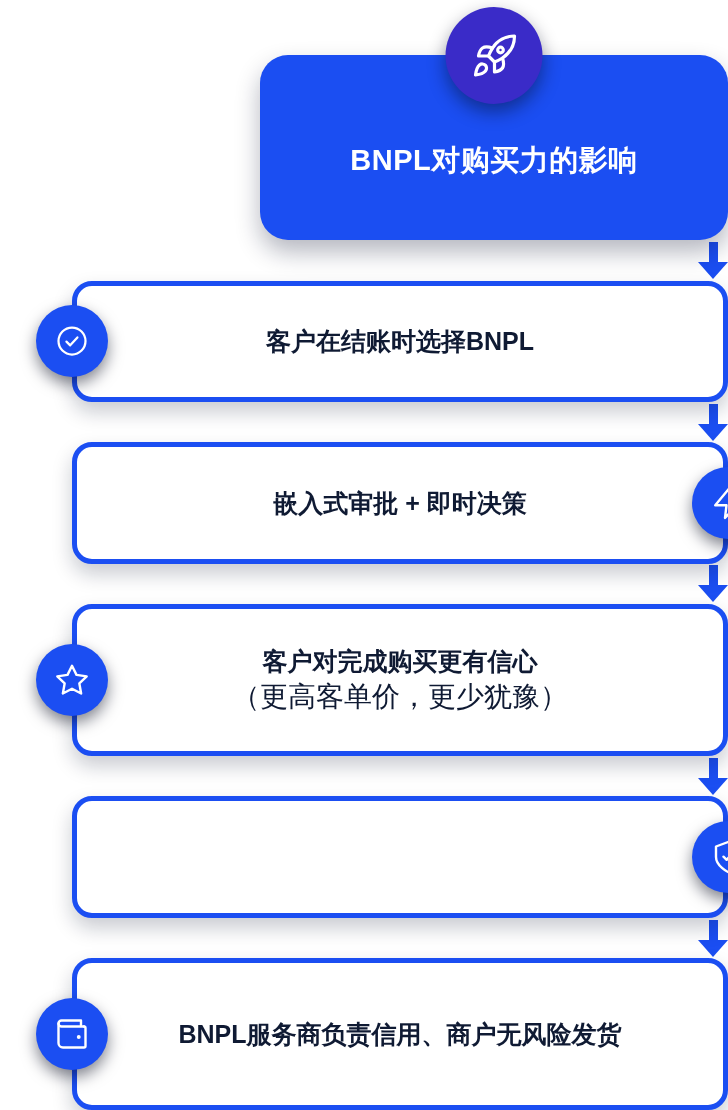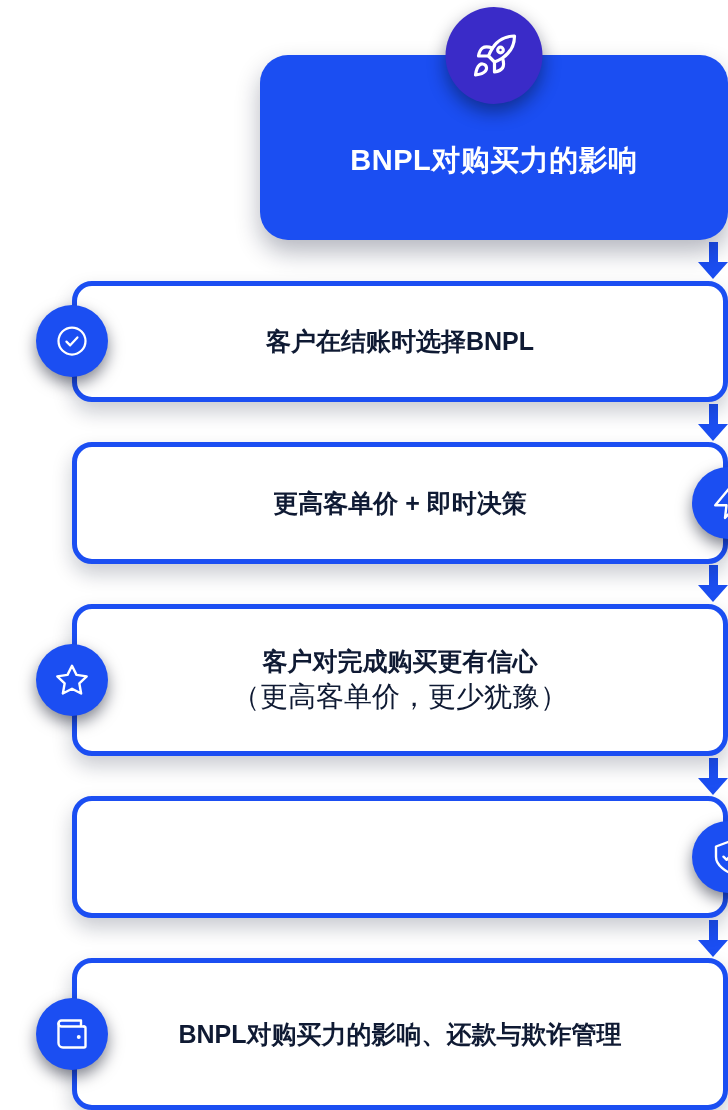--- a/index.html
+++ b/index.html
@@ -161,21 +161,21 @@
     <div class="shaft"></div>
     <div class="head"></div>
   </div>
 
   <section class="step">
     <div class="badge right">
       <svg viewBox="0 0 24 24" fill="none" stroke="#ffffff" stroke-width="1.6" stroke-linecap="round" stroke-linejoin="round">
         <polygon points="13 2 3.5 13.5 11 13.5 10 22 20.5 10.5 13 10.5 13 2"></polygon>
       </svg>
     </div>
-    <div class="step-title">更高客单价 + 即时决策</div>
+    <div class="step-title">嵌入式审批 + 即时决策</div>
   </section>
 
   <div class="arrow">
     <div class="shaft"></div>
     <div class="head"></div>
   </div>
 
   <section class="step tall">
     <div class="badge left">
       <svg viewBox="0 0 24 24" fill="none" stroke="#ffffff" stroke-width="1.6" stroke-linecap="round" stroke-linejoin="round">
@@ -206,16 +206,16 @@
   </div>
 
   <section class="step tall">
     <div class="badge left">
       <svg viewBox="0 0 24 24" fill="none" stroke="#ffffff" stroke-width="1.6" stroke-linecap="round" stroke-linejoin="round">
         <path d="M20 7H5a2 2 0 0 1-2-2 2 2 0 0 1 2-2h13v4"></path>
         <path d="M3 5v13a3 3 0 0 0 3 3h14a1 1 0 0 0 1-1V8a1 1 0 0 0-1-1"></path>
         <circle cx="16.5" cy="14" r="1.3" fill="#ffffff" stroke="none"></circle>
       </svg>
     </div>
-    <div class="step-title">BNPL对购买力的影响、还款与欺诈管理</div>
+    <div class="step-title">BNPL服务商负责信用、商户无风险发货</div>
   </section>
 
 </div>
 
 </body></html>

